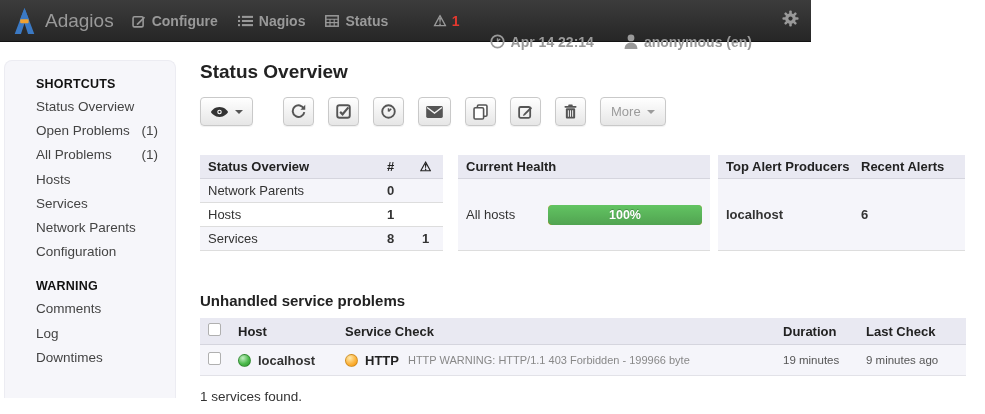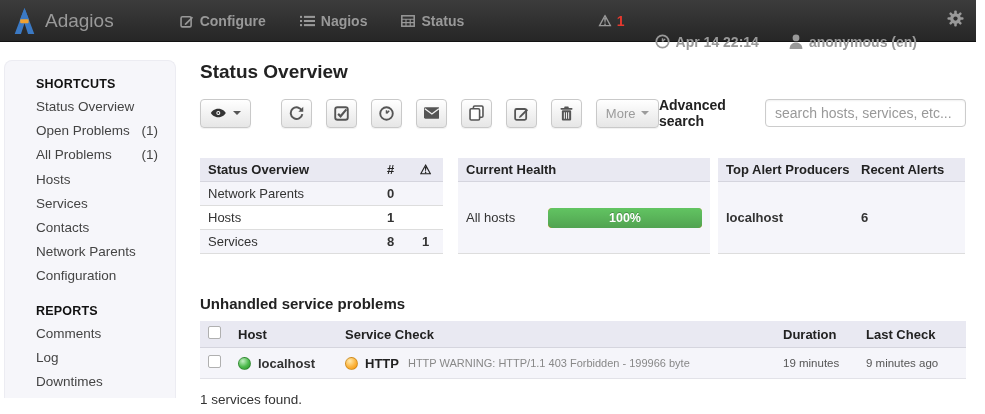--- a/index.html
+++ b/index.html
@@ -4,28 +4,28 @@
 <style>
   * { margin:0; padding:0; box-sizing:border-box; }
   html,body { width:985px; height:414px; }
   body {
     font-family:"Liberation Sans", sans-serif;
     background:#fff; color:#333; overflow:hidden; position:relative;
   }
 
   
   .navbar {
-    position:absolute; top:0; left:0; width:976px; height:42px;
+    position:absolute; top:0; left:0; width:811px; height:42px;
     background:linear-gradient(#3c3c3c,#262626);
     border-bottom:1px solid #131313;
     display:flex; align-items:center; color:#999;
   }
   .brand-logo { margin-left:13px; display:flex; align-items:center; }
   .brand-name { font-size:19px; color:#999; margin-left:9px; }
-  .nav-menu { display:flex; align-items:flex-start; margin-left:66px; gap:34px; }
+  .nav-menu { display:flex; align-items:flex-start; margin-left:18px; gap:20px; }
   .nav-item { display:flex; align-items:center; gap:6px; font-size:14px; font-weight:bold; color:#999; cursor:pointer; }
   .nav-right { margin-left:auto; display:flex; align-items:center; gap:30px; margin-right:12px; }
   .nav-alert { display:flex; align-items:center; gap:5px; }
   .warn-glyph { font-size:15px; color:#999; font-weight:bold; }
   .alert-num { color:#e4392f; font-weight:bold; font-size:14px; }
   .nav-time, .nav-user { display:flex; align-items:center; gap:6px; font-size:14px; font-weight:bold; color:#999;margin-top:42px; }
 
   
   .sidebar {
     position:absolute; left:4px; top:60px; bottom:16px; width:172px;
@@ -184,25 +184,24 @@
   </div>
 </div>
 
 <div class="sidebar">
   <div class="side-title">SHORTCUTS</div>
   <div class="side-item"><span>Status Overview</span><span class="cnt"></span></div>
   <div class="side-item"><span>Open Problems</span><span class="cnt">(1)</span></div>
   <div class="side-item"><span>All Problems</span><span class="cnt">(1)</span></div>
   <div class="side-item"><span>Hosts</span></div>
   <div class="side-item"><span>Services</span></div>
-  <div class="side-item"><span>Contacts</span></div>
   <div class="side-item"><span>Network Parents</span></div>
   <div class="side-item"><span>Configuration</span></div>
 
-  <div class="side-title second">REPORTS</div>
+  <div class="side-title second">WARNING</div>
   <div class="side-item"><span>Comments</span></div>
   <div class="side-item"><span>Log</span></div>
   <div class="side-item"><span>Downtimes</span></div>
 </div>
 
 <div class="main">
   <div class="page-title">Status Overview</div>
 
   <div class="toolbar">
     <span class="btn eye-btn">
@@ -255,24 +254,20 @@
           <rect x="0.5" y="2" width="13" height="1.9" rx="0.9" fill="#555"></rect>
           <rect x="4.5" y="0.4" width="5" height="2" rx="1" fill="#555"></rect>
           <path d="M4.7 6.6 V13.6 M7 6.6 V13.6 M9.3 6.6 V13.6" stroke="#ededed" stroke-width="1.1"></path>
         </svg>
     </span>
     <span class="btn more-btn">
       <span>More</span>
       <span class="caret dim"></span>
     </span>
 
-    <span class="adv-search">
-      <span class="adv-label">Advanced search</span>
-      <input class="search-input" type="text" placeholder="search hosts, services, etc..." style="">
-    </span>
   </div>
 
   <div class="panels">
 
     <table class="t-overview">
       <colgroup>
           <col style="width:173px">
           <col style="width:35px">
           <col style="width:35px">
         </colgroup>

